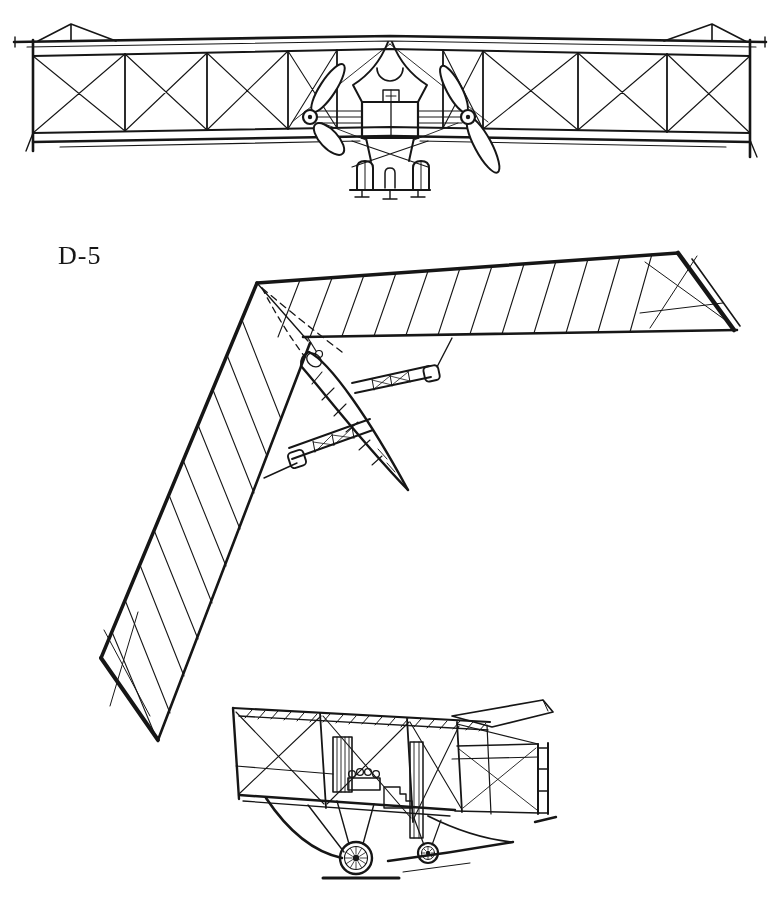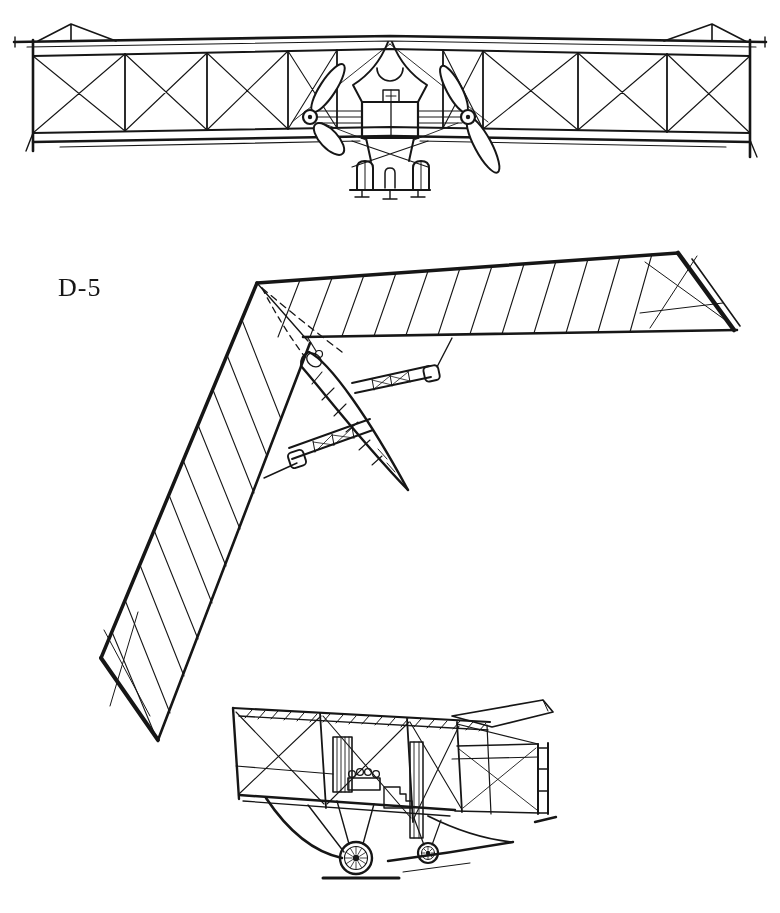--- a/index.html
+++ b/index.html
@@ -6,21 +6,20 @@
   html,body { margin:0; padding:0; background:var(--paper); }
   .page {
     position:relative; width:780px; height:913px;
     background:var(--paper); overflow:hidden;
     font-family:"Liberation Serif", serif;
   }
   .figure-label {
     position:absolute; left:58px; top:241px;
     font-size:26px; color:var(--ink); letter-spacing:1px;
     font-family:"Liberation Serif", serif;
-    margin-top:32px;
   }
   svg.drawing { position:absolute; left:0; top:0; }
   svg.drawing * { fill:none; stroke:var(--ink); stroke-linecap:round; stroke-linejoin:round; }
   svg.drawing .fill { fill:var(--ink); stroke:none; }
   svg.drawing .white { fill:var(--paper); }
 </style>
 </head>
 <body>
 
 <div class="page">

